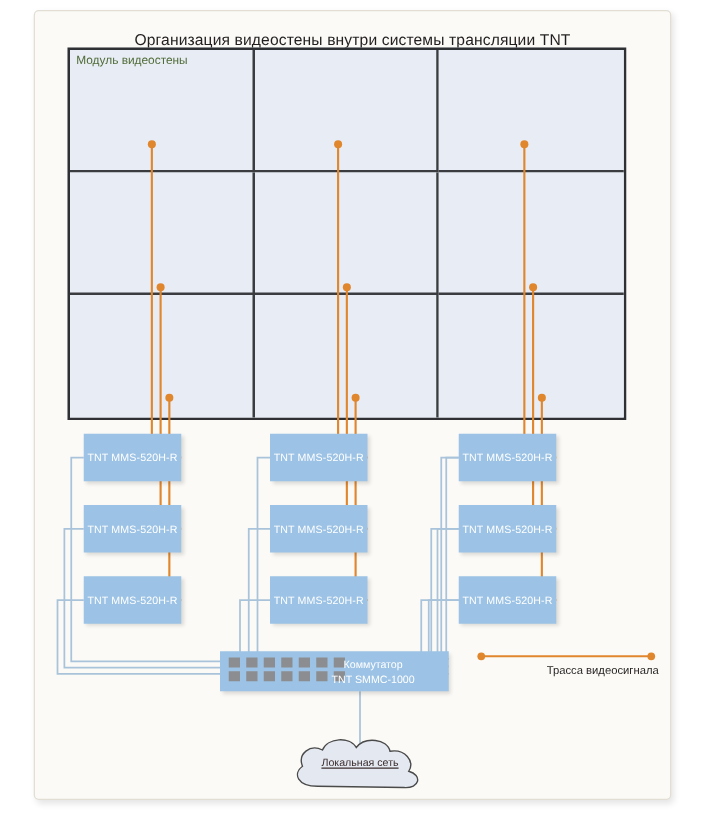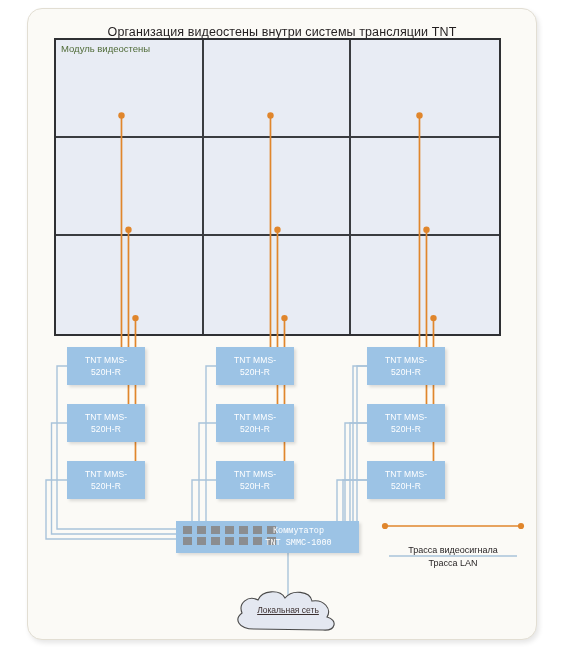--- a/index.html
+++ b/index.html
@@ -1,21 +1,21 @@
 <!DOCTYPE html>
 <html><head>
 <meta charset="utf-8">
 <style>
   html,body{margin:0;padding:0;background:#ffffff;}
   body{width:563px;height:665px;font-family:"Liberation Sans",sans-serif;overflow:hidden;}
   #root{position:relative;width:563px;height:665px;}
 
   .panel-frame{
     position:absolute;left:27px;top:8px;width:508px;height:630px;
-    background:#fbfaf6;border:1px solid #e2ded3;border-radius:15px;
+    background:#fbfaf6;border:1px solid #e2ded3;border-radius:4px;
     box-shadow:2px 3px 5px rgba(0,0,0,0.10);
   }
 
   .diagram-title{
     position:absolute;left:0;top:16px;width:508px;text-align:center;
     font-size:12.5px;color:#231f20;letter-spacing:0.1px;white-space:nowrap;
   }
 
   
   .videowall{
@@ -34,47 +34,47 @@
     position:absolute;left:5px;top:3px;font-size:9.5px;color:#4f6b37;white-space:nowrap;
   }
 
   
   .wires{position:absolute;left:0;top:0;width:508px;height:630px;overflow:visible;}
 
   
   .rx{
     position:absolute;width:78px;height:38px;background:#9cc3e5;
     box-shadow:2px 2px 3px rgba(0,0,0,0.13);
-    display:flex;flex-direction:column;align-items:center;justify-content:center;
+    display:flex;flex-direction:row;align-items:center;justify-content:center;
     font-size:8.5px;color:#ffffff;line-height:12px;text-align:center;letter-spacing:0.1px;
   }
 
   
   .switch{
     position:absolute;left:148px;top:512px;width:183px;height:32px;
     background:#9cc3e5;box-shadow:2px 2px 3px rgba(0,0,0,0.13);
   }
   .ports{position:absolute;left:7px;top:5px;display:grid;grid-template-columns:repeat(7,11px);grid-gap:3px;}
   .port{width:9px;height:8px;background:#8b8d90;display:block;}
   .switch-label{
     position:absolute;right:8px;top:4px;width:105px;text-align:center;
-    font-size:8.5px;color:#ffffff;line-height:12px;font-family:Liberation Mono, monospace;
+    font-size:8.5px;color:#ffffff;line-height:12px;
   }
 
   
   .cloud-wrap{position:absolute;left:200px;top:578px;width:120px;height:54px;}
   .cloud-text{
     position:absolute;left:0;top:18px;width:120px;text-align:center;
     font-size:8.5px;color:#3b2f2f;text-decoration:underline;
   }
 
   
   .legend{position:absolute;left:351px;top:510px;width:148px;height:48px;}
   .legend-row{position:relative;height:24px;}
-  .legend-cap{position:absolute;left:0;top:26px;width:148px;text-align:center;font-size:9px;color:#231f20;}
+  .legend-cap{position:absolute;left:0;top:12px;width:148px;text-align:right;font-size:9px;color:#231f20;}
   .legend-cap2{position:absolute;left:0;top:12px;width:148px;text-align:center;font-size:9px;color:#231f20;}
 </style>
 </head>
 <body>
 
 <div id="root">
 
   <div class="panel-frame">
 
     <div class="diagram-title">Организация видеостены внутри системы трансляции TNT</div>
@@ -205,22 +205,16 @@
 
     <div class="legend">
       <div class="legend-row">
         <svg width="148" height="12" viewBox="0 0 148 12">
           <line x1="6" y1="5" x2="142" y2="5" stroke="#e0862c" stroke-width="1.7"></line>
           <circle cx="6" cy="5" r="3.1" fill="#e0862c"></circle>
           <circle cx="142" cy="5" r="3.1" fill="#e0862c"></circle>
         </svg>
         <div class="legend-cap">Трасса видеосигнала</div>
       </div>
-      <div class="legend-row" style="margin-top:3px;">
-        <svg width="148" height="8" viewBox="0 0 148 8">
-          <line x1="10" y1="4" x2="138" y2="4" stroke="#a9c3da" stroke-width="1.7"></line>
-        </svg>
-        <div class="legend-cap2">Трасса LAN</div>
-      </div>
     </div>
 
   </div>
 </div>
 
 </body></html>

